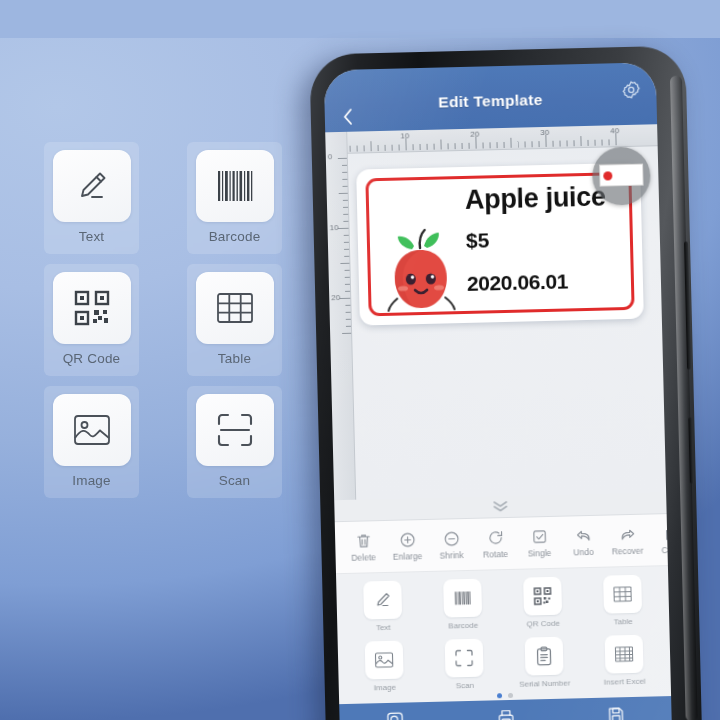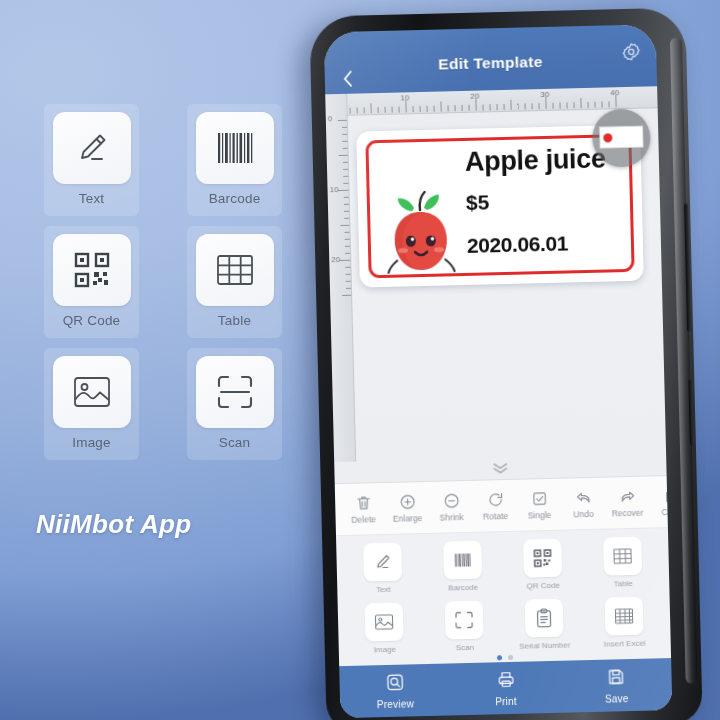--- a/index.html
+++ b/index.html
@@ -7,20 +7,21 @@
   html,body { width:720px; height:720px; overflow:hidden; }
   body {
     font-family:"Liberation Sans", sans-serif;
     background:#9db6e0;
     position:relative;
   }
   #stage {
     position:absolute; inset:0;
     background:
       radial-gradient(ellipse 120% 90% at 8% 10%, #b2c7e8 0%, #a8bee4 30%, #96b0dc 55%, #7f9ed4 78%, #4f6fae 100%);
+    margin-top: 38px;
   }
   
   #left-panel {
     position:absolute; left:44px; top:104px;
     width:250px; height:360px;
     display:grid;
     grid-template-columns:95px 95px;
     grid-template-rows:122px 122px 122px;
     column-gap:48px; row-gap:0px;
   }
@@ -369,21 +370,20 @@
           <path d="M4 25v6a3 3 0 003 3h6"></path>
           <path d="M36 25v6a3 3 0 01-3 3h-6"></path>
           <path d="M6 19h28"></path>
         </svg>
       </div>
       <div class="feat-label">Scan</div>
     </div>
   </div>
 
   <div id="promo">
-    <span class="l2">NiiMbot App</span>
   </div>
 
   <div id="phone">
     <div id="phone-body">
       <div id="rail"></div>
       <div class="side-btn" id="btn-1"></div>
       <div class="side-btn" id="btn-2"></div>
 
       <div id="screen">
         <div id="screen-inner">

